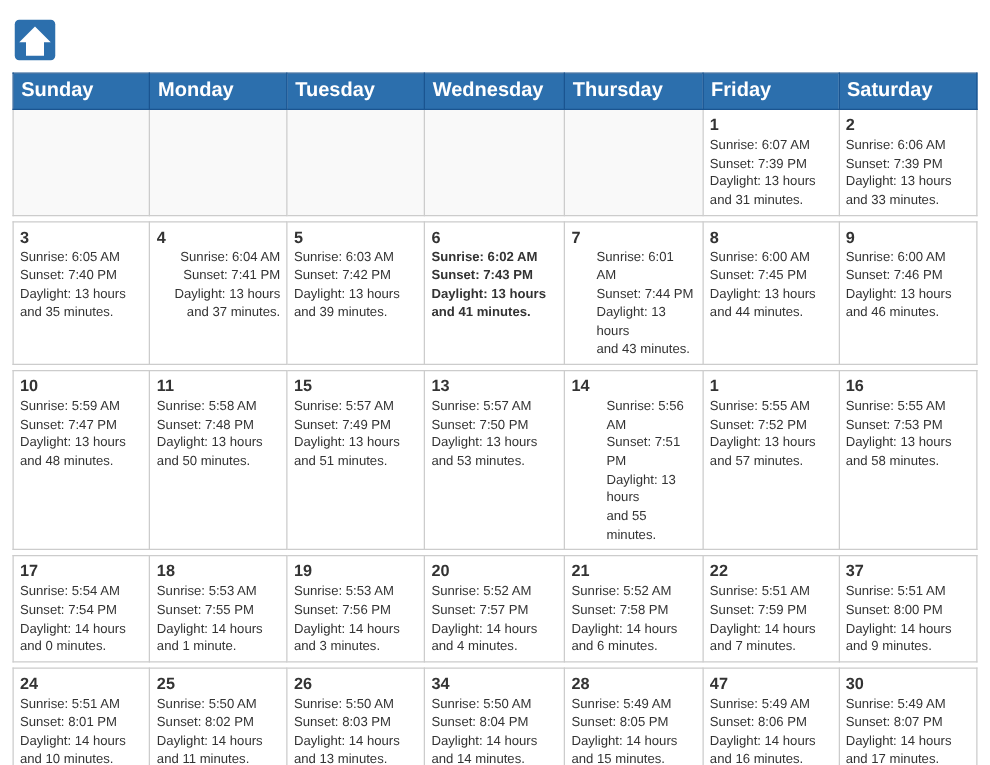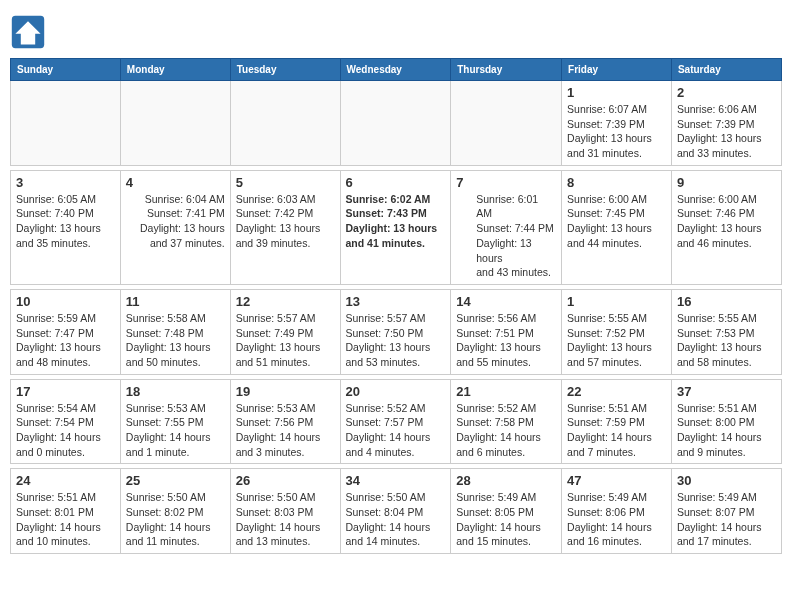--- a/index.html
+++ b/index.html
@@ -46,21 +46,21 @@
     }
     .calendar {
       width: 100%;
       border-collapse: collapse;
     }
     .calendar th {
       background: #2c6fad;
       color: #fff;
       text-align: left;
       padding: 5px 6px;
-      font-size: 10px;
+      font-size: 16px;
       font-weight: bold;
       border: 1px solid #1a5490;
     }
     .calendar td {
       border: 1px solid #ccc;
       vertical-align: top;
       padding: 4px 5px;
       width: 113px;
       min-height: 80px;
       background: #fff;
@@ -219,36 +219,36 @@
 and 48 minutes.</div>
         </td>
         <td>
           <span class="day-num">11</span>
           <div class="day-info" style="white-space: pre-line;">Sunrise: 5:58 AM
 Sunset: 7:48 PM
 Daylight: 13 hours
 and 50 minutes.</div>
         </td>
         <td>
-          <span class="day-num">12</span>
+          <span class="day-num">15</span>
           <div class="day-info" style="white-space: pre-line;">Sunrise: 5:57 AM
 Sunset: 7:49 PM
 Daylight: 13 hours
 and 51 minutes.</div>
         </td>
         <td>
           <span class="day-num">13</span>
           <div class="day-info" style="white-space: pre-line;">Sunrise: 5:57 AM
 Sunset: 7:50 PM
 Daylight: 13 hours
 and 53 minutes.</div>
         </td>
         <td>
           <span class="day-num">14</span>
-          <div class="day-info" style="white-space: pre-line;">Sunrise: 5:56 AM
+          <div class="day-info" style="white-space: pre-line; margin-left: 28px;">Sunrise: 5:56 AM
 Sunset: 7:51 PM
 Daylight: 13 hours
 and 55 minutes.</div>
         </td>
         <td>
           <span class="day-num">1</span>
           <div class="day-info" style="white-space: pre-line;">Sunrise: 5:55 AM
 Sunset: 7:52 PM
 Daylight: 13 hours
 and 57 minutes.</div>

